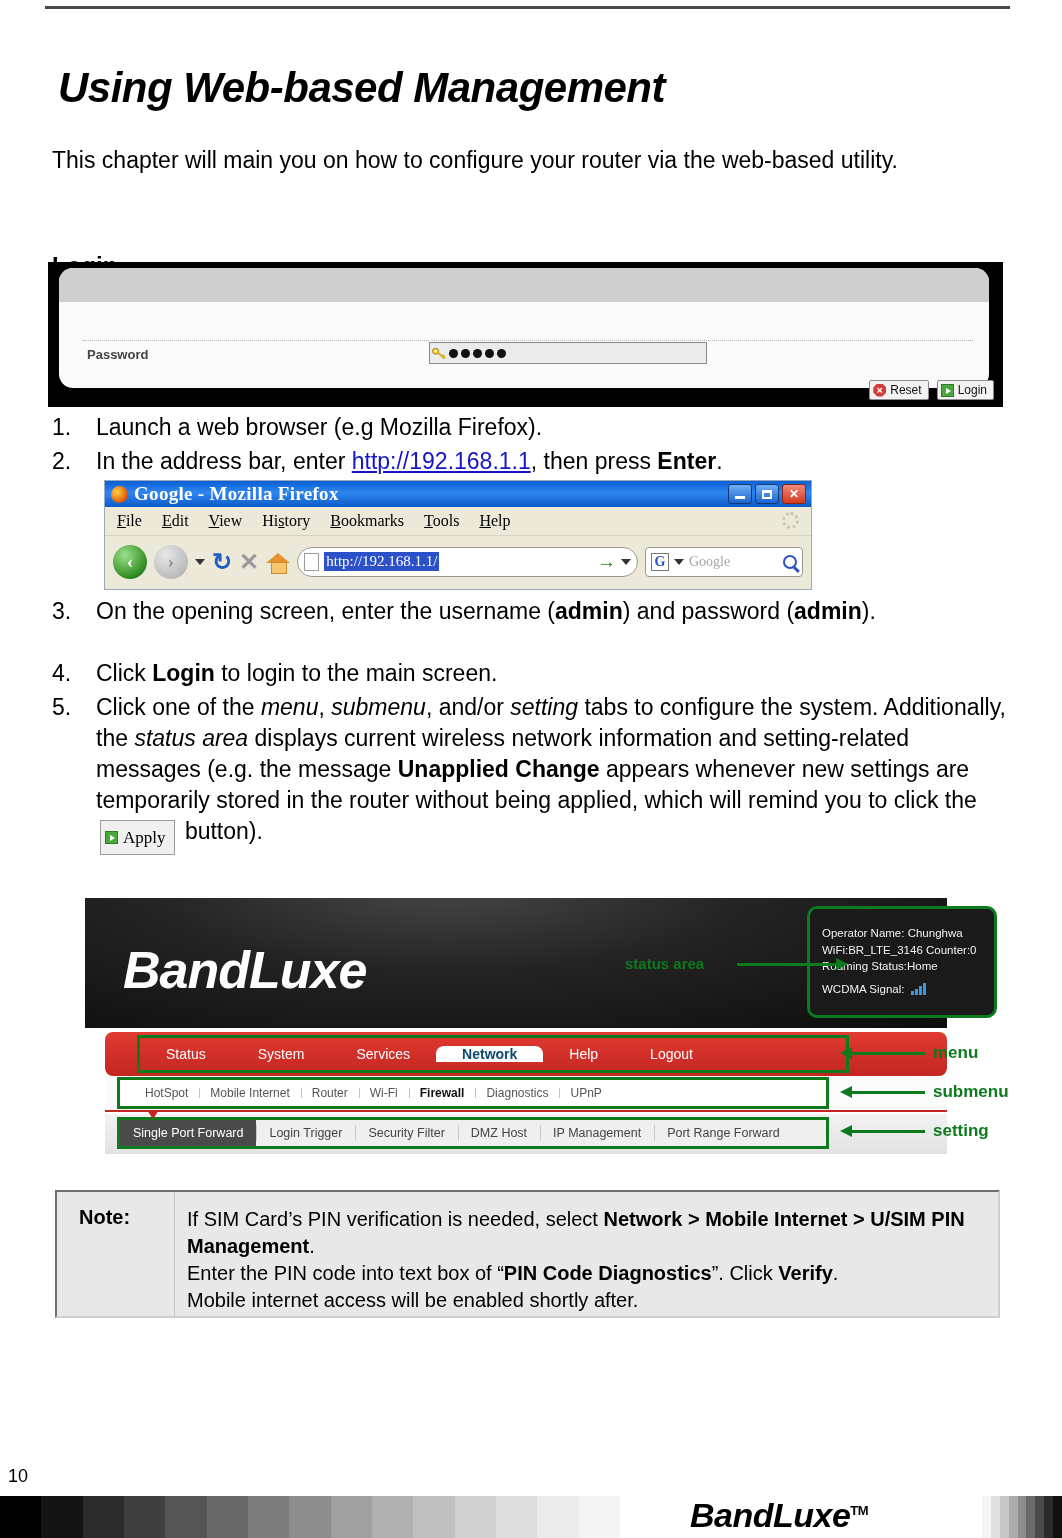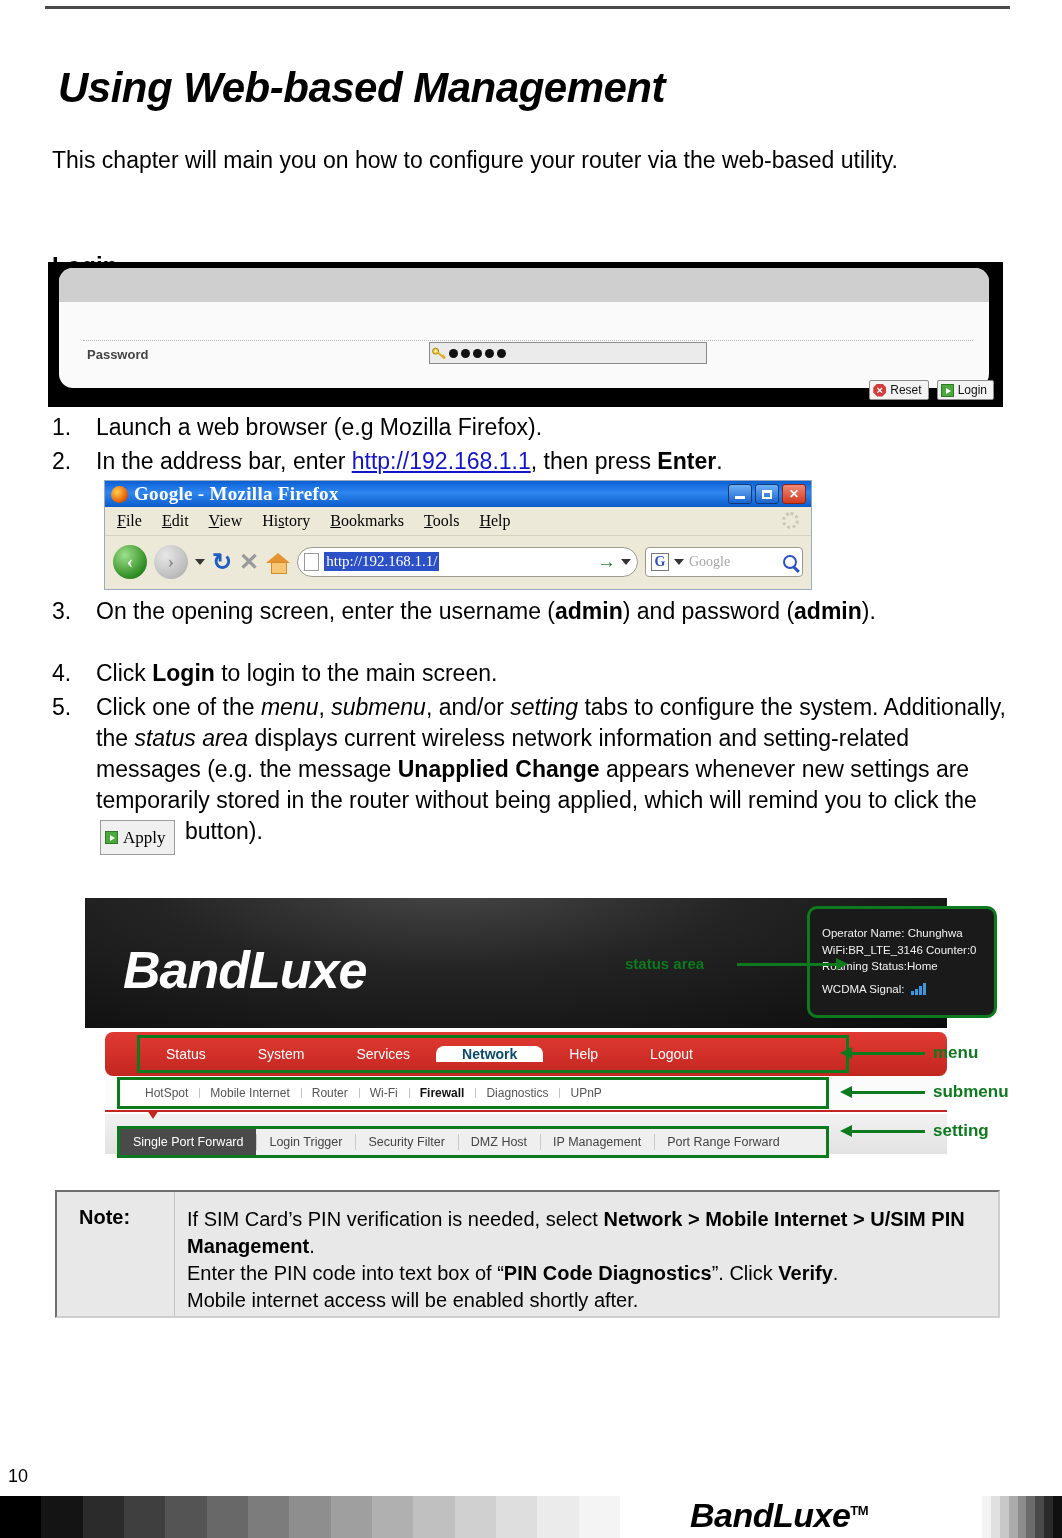--- a/index.html
+++ b/index.html
@@ -283,21 +283,21 @@
   .sub-box .si.active { font-weight:bold; color:#111; }
   .sub-box .si + .si::before {
     content:""; position:absolute; left:0; top:2px; bottom:2px; width:1px; background:#c2c2c2;
   }
 
   .set-wrap {
     position:absolute; left:20px; top:216px; width:842px; height:40px;
     background:linear-gradient(180deg,#f2f2f2,#e2e2e2);
   }
   .set-box {
-    position:absolute; left:12px; top:12px; width:712px; height:32px;
+    position:absolute; left:12px; top:3px; width:712px; height:32px;
     border:3px solid #0d7a1e; display:flex; align-items:stretch;
     background:#efefef;
   }
   .set-box .ti {
     font-size:12.5px; color:#444; display:flex; align-items:center;
     padding:0 13px; position:relative;
   }
   .set-box .ti.active { background:#4a4a4a; color:#fff; }
   .set-box .ti + .ti:not(.active)::before {
     content:""; position:absolute; left:0; top:5px; bottom:5px; width:1px; background:#c9c9c9;

